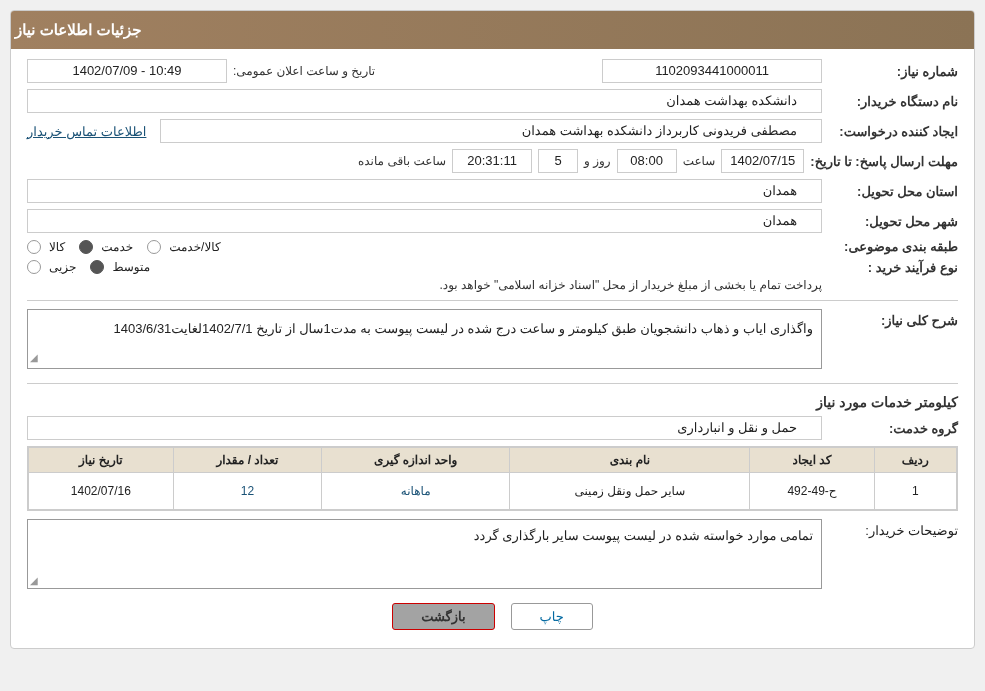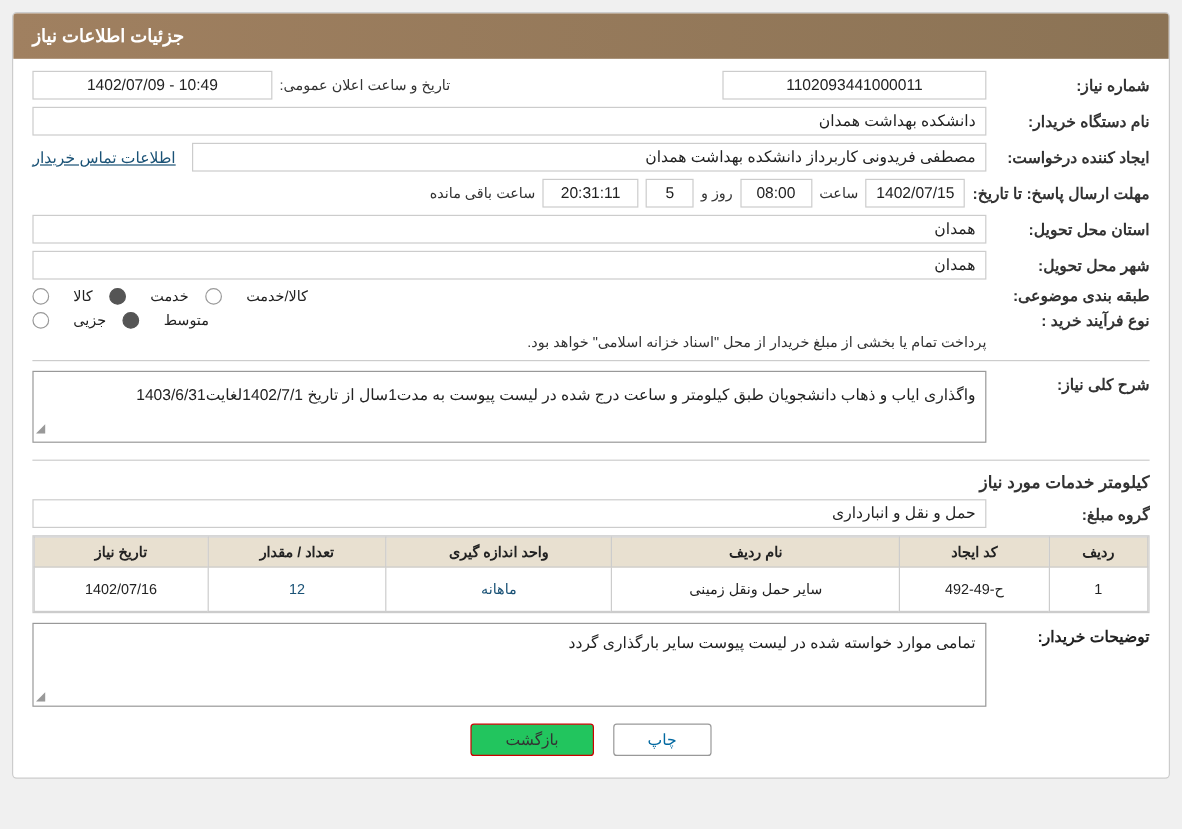--- a/index.html
+++ b/index.html
@@ -18,21 +18,21 @@
     .main-card {
       background: #fff;
       border: 1px solid #ccc;
       border-radius: 4px;
       overflow: hidden;
     }
     .header-bar {
       background: linear-gradient(to left, #8B7355, #a08060);
       color: #fff;
       text-align: left;
-      padding: 10px 16px;
+      padding: 10px 4px;
       font-size: 15px;
       font-weight: bold;
     }
     .content {
       padding: 10px 16px;
     }
     .info-row {
       display: flex;
       align-items: center;
       margin-bottom: 6px;
@@ -41,21 +41,21 @@
     .label {
       color: #333;
       font-weight: bold;
       min-width: 130px;
       text-align: right;
       flex-shrink: 0;
     }
     .value-box {
       border: 1px solid #ccc;
       background: #fff;
-      padding: 3px 8px;
+      padding: 3px 24px;
       min-height: 24px;
       flex: 1;
       text-align: right;
     }
     .inline-label {
       font-size: 12px;
       color: #333;
       white-space: nowrap;
     }
     .small-box {
@@ -74,21 +74,21 @@
     .radio-group {
       display: flex;
       align-items: center;
       gap: 14px;
       flex: 1;
       justify-content: flex-end;
     }
     .radio-item {
       display: flex;
       align-items: center;
-      gap: 20px;
+      gap: 8px;
       font-size: 12px;
     }
     .radio-circle {
       width: 14px;
       height: 14px;
       border-radius: 50%;
       border: 1px solid #999;
       background: #fff;
       display: inline-block;
       flex-shrink: 0;
@@ -179,32 +179,33 @@
       border-radius: 3px;
       cursor: pointer;
       font-family: Tahoma, Arial, sans-serif;
       font-size: 13px;
     }
     .btn-print {
       background: #fff;
       color: #0369a1;
     }
     .btn-back {
-      background: #22c55e;
+      background: #a3a3a3;
       color: #333;
       border-color: #c00;
+      font-weight: bold;
     }
     .notes-label-row {
       display: flex;
       align-items: flex-start;
       margin-bottom: 6px;
       gap: 6px;
     }
     .notes-label {
-      font-weight: bold;
+      font-weight: normal;
       min-width: 130px;
       flex-shrink: 0;
       padding-top: 4px;
     }
   </style>
 </head>
 <body>
 
 <div class="page-wrapper">
   <div class="main-card">
@@ -297,31 +298,31 @@
           <span>واگذاری ایاب و ذهاب دانشجویان طبق کیلومتر و ساعت درج شده در لیست پیوست به مدت1سال از تاریخ 1402/7/1لغایت1403/6/31</span>
           <span class="resize-icon">◢</span>
         </div>
       </div>
 
       <hr class="divider">
 
       <div class="section-title">کیلومتر خدمات مورد نیاز</div>
 
       <div class="info-row">
-        <span class="label">گروه مبلغ:</span>
+        <span class="label">گروه خدمت:</span>
         <div class="value-box">حمل و نقل و انبارداری</div>
       </div>
 
       <div class="table-wrapper">
         <table>
           <thead>
             <tr>
               <th>ردیف</th>
               <th>کد ایجاد</th>
-              <th>نام ردیف</th>
+              <th>نام بندی</th>
               <th>واحد اندازه گیری</th>
               <th>تعداد / مقدار</th>
               <th>تاریخ نیاز</th>
             </tr>
           </thead>
           <tbody id="services-tbody">
           <tr>
         <td>1</td>
         <td>ح-49-492</td>
         <td>سایر حمل ونقل زمینی</td>

